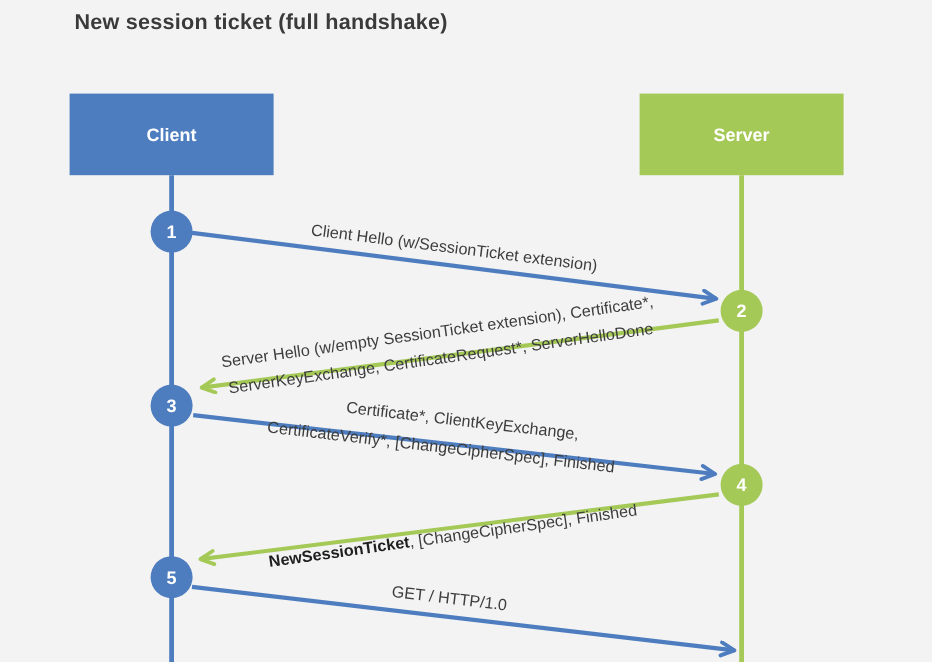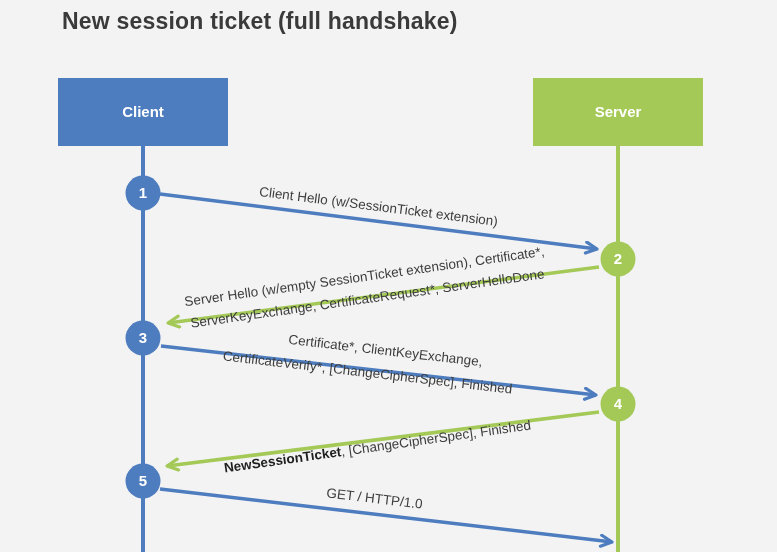--- a/index.html
+++ b/index.html
@@ -13,21 +13,21 @@
     width: 777px;
     height: 552px;
     background: #f3f3f4;
     overflow: hidden;
   }
   .diagram-title {
     position: absolute;
     left: 62px;
     top: 8px;
     margin: 0;
-    font-size: 23px;
+    font-size: 18px;
     font-weight: 700;
     color: #3a3a3a;
     letter-spacing: 0.2px;
   }
   svg { position: absolute; left: 0; top: 0; }
   .lifeline-client { stroke: #4d7cbf; stroke-width: 4; }
   .lifeline-server { stroke: #a4c957; stroke-width: 4; }
   .actor-client { fill: #4d7cbf; }
   .actor-server { fill: #a4c957; }
   .actor-label {

